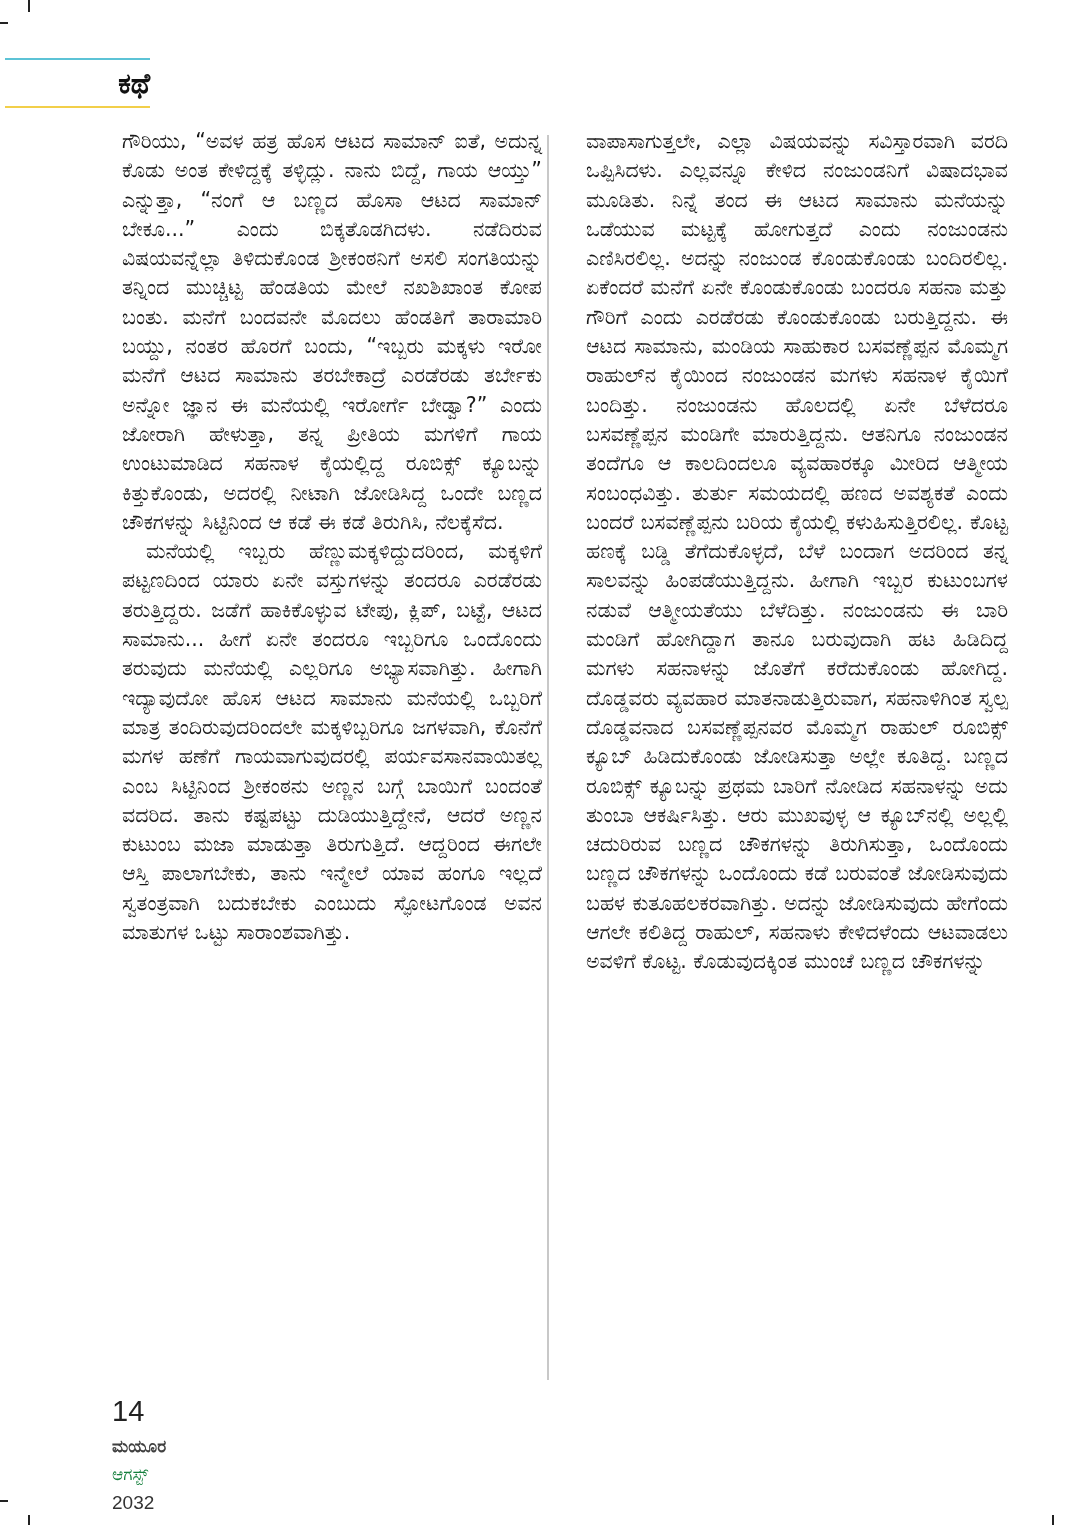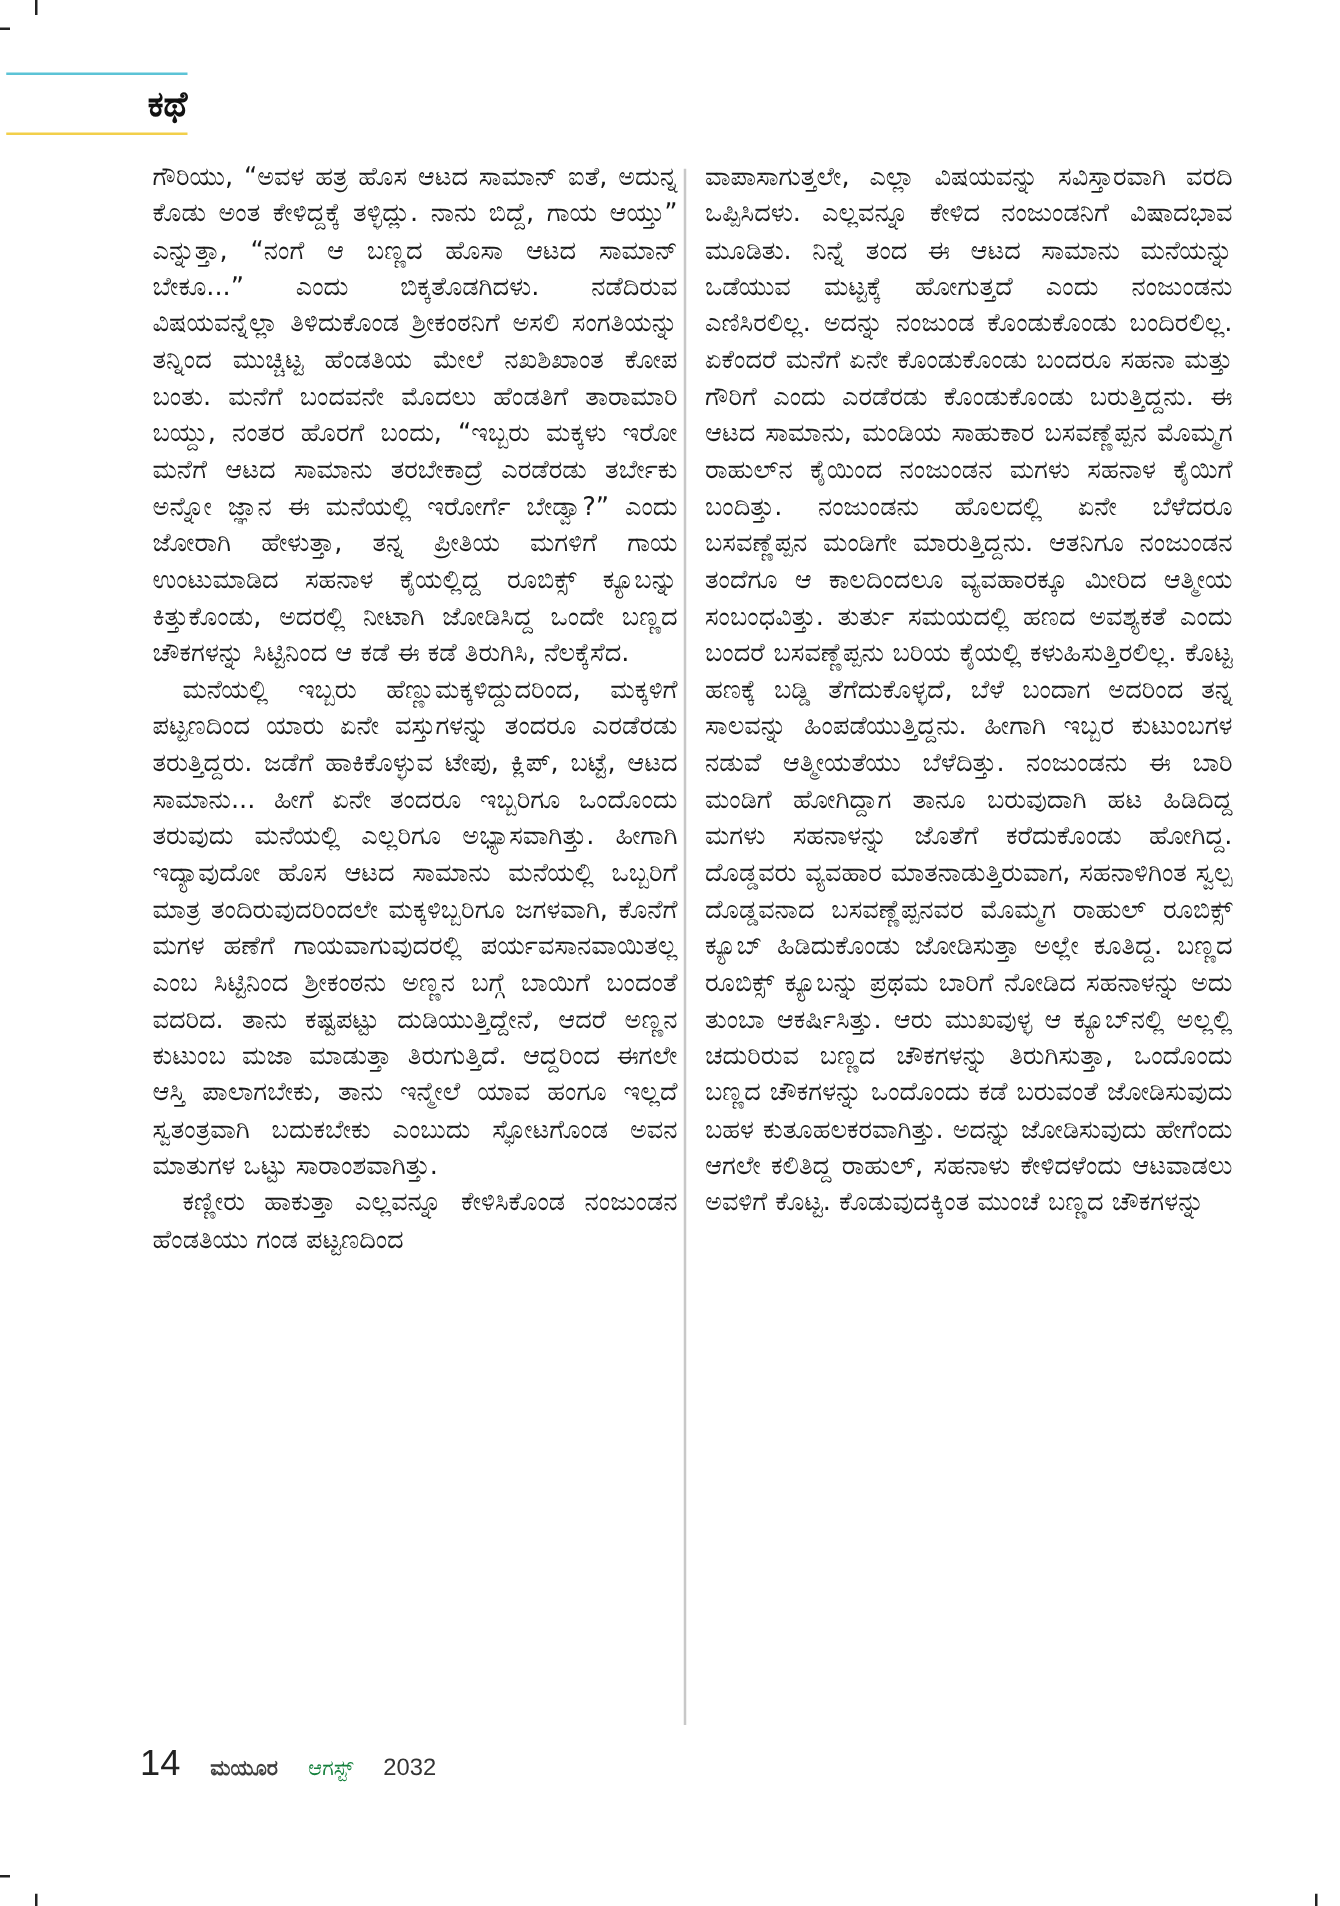--- a/index.html
+++ b/index.html
@@ -20,28 +20,28 @@
     .section-header .line-bottom { position: absolute; left: 0; top: 48px; width: 145px; height: 2px; background: #f2cf4a; }
     .section-header .title {
       position: absolute; right: 0; top: 10px; font-size: 28px; font-weight: bold; line-height: 32px; color: #111;
     }
 
     .column {
       position: absolute; top: 127px; font-size: 20.5px; line-height: 29.3px;
       text-align: justify; text-align-last: left;
     }
     .column.left { left: 122px; width: 420px; }
-    .column.right { left: 564px; width: 422px; }
+    .column.right { left: 586px; width: 422px; }
     .column p { margin: 0; }
     .column p.indent { text-indent: 24px; }
     .column p.cont { text-indent: 0; }
 
     .divider { position: absolute; left: 547px; top: 135px; width: 2px; height: 1245px; background: #c8c8c8; }
 
-    .footer { position: absolute; left: 112px; top: 1395px; display: flex; align-items: baseline; gap: 24px; }
+    .footer { position: absolute; left: 112px; top: 1395px; display: flex; align-items: baseline; gap: 8px; flex-direction: column; }
     .footer .page-num { font-family: "Liberation Sans", sans-serif; font-size: 29px; color: #222; }
     .footer .magazine { font-size: 17px; font-weight: bold; color: #404040; }
     .footer .month { font-size: 17px; color: #15803d; }
     .footer .year { font-family: "Liberation Sans", sans-serif; font-size: 19px; color: #333; }
   </style>
 </head>
 <body>
 
 <div class="crop tl-v"></div>
 <div class="crop tl-h"></div>
@@ -51,21 +51,20 @@
 
 <div class="section-header">
   <div class="line-top"></div>
   <div class="title">ಕಥೆ</div>
   <div class="line-bottom"></div>
 </div>
 
 <div class="column left">
   <p class="cont">ಗೌರಿಯು, “ಅವಳ ಹತ್ರ ಹೊಸ ಆಟದ ಸಾಮಾನ್ ಐತೆ, ಅದುನ್ನ ಕೊಡು ಅಂತ ಕೇಳಿದ್ದಕ್ಕೆ ತಳ್ಳಿದ್ಲು. ನಾನು ಬಿದ್ದೆ, ಗಾಯ ಆಯ್ತು” ಎನ್ನುತ್ತಾ, “ನಂಗೆ ಆ ಬಣ್ಣದ ಹೊಸಾ ಆಟದ ಸಾಮಾನ್ ಬೇಕೂ...” ಎಂದು ಬಿಕ್ಕತೊಡಗಿದಳು. ನಡೆದಿರುವ ವಿಷಯವನ್ನೆಲ್ಲಾ ತಿಳಿದುಕೊಂಡ ಶ್ರೀಕಂಠನಿಗೆ ಅಸಲಿ ಸಂಗತಿಯನ್ನು ತನ್ನಿಂದ ಮುಚ್ಚಿಟ್ಟ ಹೆಂಡತಿಯ ಮೇಲೆ ನಖಶಿಖಾಂತ ಕೋಪ ಬಂತು. ಮನೆಗೆ ಬಂದವನೇ ಮೊದಲು ಹೆಂಡತಿಗೆ ತಾರಾಮಾರಿ ಬಯ್ದು, ನಂತರ ಹೊರಗೆ ಬಂದು, “ಇಬ್ಬರು ಮಕ್ಕಳು ಇರೋ ಮನೆಗೆ ಆಟದ ಸಾಮಾನು ತರಬೇಕಾದ್ರೆ ಎರಡೆರಡು ತರ್ಬೇಕು ಅನ್ನೋ ಜ್ಞಾನ ಈ ಮನೆಯಲ್ಲಿ ಇರೋರ್ಗೆ ಬೇಡ್ವಾ?” ಎಂದು ಜೋರಾಗಿ ಹೇಳುತ್ತಾ, ತನ್ನ ಪ್ರೀತಿಯ ಮಗಳಿಗೆ ಗಾಯ ಉಂಟುಮಾಡಿದ ಸಹನಾಳ ಕೈಯಲ್ಲಿದ್ದ ರೂಬಿಕ್ಸ್ ಕ್ಯೂಬನ್ನು ಕಿತ್ತುಕೊಂಡು, ಅದರಲ್ಲಿ ನೀಟಾಗಿ ಜೋಡಿಸಿದ್ದ ಒಂದೇ ಬಣ್ಣದ ಚೌಕಗಳನ್ನು ಸಿಟ್ಟಿನಿಂದ ಆ ಕಡೆ ಈ ಕಡೆ ತಿರುಗಿಸಿ, ನೆಲಕ್ಕೆಸೆದ.</p>
   <p class="indent">ಮನೆಯಲ್ಲಿ ಇಬ್ಬರು ಹೆಣ್ಣುಮಕ್ಕಳಿದ್ದುದರಿಂದ, ಮಕ್ಕಳಿಗೆ ಪಟ್ಟಣದಿಂದ ಯಾರು ಏನೇ ವಸ್ತುಗಳನ್ನು ತಂದರೂ ಎರಡೆರಡು ತರುತ್ತಿದ್ದರು. ಜಡೆಗೆ ಹಾಕಿಕೊಳ್ಳುವ ಟೇಪು, ಕ್ಲಿಪ್, ಬಟ್ಟೆ, ಆಟದ ಸಾಮಾನು... ಹೀಗೆ ಏನೇ ತಂದರೂ ಇಬ್ಬರಿಗೂ ಒಂದೊಂದು ತರುವುದು ಮನೆಯಲ್ಲಿ ಎಲ್ಲರಿಗೂ ಅಭ್ಯಾಸವಾಗಿತ್ತು. ಹೀಗಾಗಿ ಇದ್ಯಾವುದೋ ಹೊಸ ಆಟದ ಸಾಮಾನು ಮನೆಯಲ್ಲಿ ಒಬ್ಬರಿಗೆ ಮಾತ್ರ ತಂದಿರುವುದರಿಂದಲೇ ಮಕ್ಕಳಿಬ್ಬರಿಗೂ ಜಗಳವಾಗಿ, ಕೊನೆಗೆ ಮಗಳ ಹಣೆಗೆ ಗಾಯವಾಗುವುದರಲ್ಲಿ ಪರ್ಯವಸಾನವಾಯಿತಲ್ಲ ಎಂಬ ಸಿಟ್ಟಿನಿಂದ ಶ್ರೀಕಂಠನು ಅಣ್ಣನ ಬಗ್ಗೆ ಬಾಯಿಗೆ ಬಂದಂತೆ ವದರಿದ. ತಾನು ಕಷ್ಟಪಟ್ಟು ದುಡಿಯುತ್ತಿದ್ದೇನೆ, ಆದರೆ ಅಣ್ಣನ ಕುಟುಂಬ ಮಜಾ ಮಾಡುತ್ತಾ ತಿರುಗುತ್ತಿದೆ. ಆದ್ದರಿಂದ ಈಗಲೇ ಆಸ್ತಿ ಪಾಲಾಗಬೇಕು, ತಾನು ಇನ್ಮೇಲೆ ಯಾವ ಹಂಗೂ ಇಲ್ಲದೆ ಸ್ವತಂತ್ರವಾಗಿ ಬದುಕಬೇಕು ಎಂಬುದು ಸ್ಫೋಟಗೊಂಡ ಅವನ ಮಾತುಗಳ ಒಟ್ಟು ಸಾರಾಂಶವಾಗಿತ್ತು.</p>
-  <p class="indent">ಕಣ್ಣೀರು ಹಾಕುತ್ತಾ ಎಲ್ಲವನ್ನೂ ಕೇಳಿಸಿಕೊಂಡ ನಂಜುಂಡನ ಹೆಂಡತಿಯು ಗಂಡ ಪಟ್ಟಣದಿಂದ</p>
 </div>
 
 <div class="divider"></div>
 
 <div class="column right">
   <p class="cont">ವಾಪಾಸಾಗುತ್ತಲೇ, ಎಲ್ಲಾ ವಿಷಯವನ್ನು ಸವಿಸ್ತಾರವಾಗಿ ವರದಿ ಒಪ್ಪಿಸಿದಳು. ಎಲ್ಲವನ್ನೂ ಕೇಳಿದ ನಂಜುಂಡನಿಗೆ ವಿಷಾದಭಾವ ಮೂಡಿತು. ನಿನ್ನೆ ತಂದ ಈ ಆಟದ ಸಾಮಾನು ಮನೆಯನ್ನು ಒಡೆಯುವ ಮಟ್ಟಕ್ಕೆ ಹೋಗುತ್ತದೆ ಎಂದು ನಂಜುಂಡನು ಎಣಿಸಿರಲಿಲ್ಲ. ಅದನ್ನು ನಂಜುಂಡ ಕೊಂಡುಕೊಂಡು ಬಂದಿರಲಿಲ್ಲ. ಏಕೆಂದರೆ ಮನೆಗೆ ಏನೇ ಕೊಂಡುಕೊಂಡು ಬಂದರೂ ಸಹನಾ ಮತ್ತು ಗೌರಿಗೆ ಎಂದು ಎರಡೆರಡು ಕೊಂಡುಕೊಂಡು ಬರುತ್ತಿದ್ದನು. ಈ ಆಟದ ಸಾಮಾನು, ಮಂಡಿಯ ಸಾಹುಕಾರ ಬಸವಣ್ಣೆಪ್ಪನ ಮೊಮ್ಮಗ ರಾಹುಲ್‌ನ ಕೈಯಿಂದ ನಂಜುಂಡನ ಮಗಳು ಸಹನಾಳ ಕೈಯಿಗೆ ಬಂದಿತ್ತು. ನಂಜುಂಡನು ಹೊಲದಲ್ಲಿ ಏನೇ ಬೆಳೆದರೂ ಬಸವಣ್ಣೆಪ್ಪನ ಮಂಡಿಗೇ ಮಾರುತ್ತಿದ್ದನು. ಆತನಿಗೂ ನಂಜುಂಡನ ತಂದೆಗೂ ಆ ಕಾಲದಿಂದಲೂ ವ್ಯವಹಾರಕ್ಕೂ ಮೀರಿದ ಆತ್ಮೀಯ ಸಂಬಂಧವಿತ್ತು. ತುರ್ತು ಸಮಯದಲ್ಲಿ ಹಣದ ಅವಶ್ಯಕತೆ ಎಂದು ಬಂದರೆ ಬಸವಣ್ಣೆಪ್ಪನು ಬರಿಯ ಕೈಯಲ್ಲಿ ಕಳುಹಿಸುತ್ತಿರಲಿಲ್ಲ. ಕೊಟ್ಟ ಹಣಕ್ಕೆ ಬಡ್ಡಿ ತೆಗೆದುಕೊಳ್ಳದೆ, ಬೆಳೆ ಬಂದಾಗ ಅದರಿಂದ ತನ್ನ ಸಾಲವನ್ನು ಹಿಂಪಡೆಯುತ್ತಿದ್ದನು. ಹೀಗಾಗಿ ಇಬ್ಬರ ಕುಟುಂಬಗಳ ನಡುವೆ ಆತ್ಮೀಯತೆಯು ಬೆಳೆದಿತ್ತು. ನಂಜುಂಡನು ಈ ಬಾರಿ ಮಂಡಿಗೆ ಹೋಗಿದ್ದಾಗ ತಾನೂ ಬರುವುದಾಗಿ ಹಟ ಹಿಡಿದಿದ್ದ ಮಗಳು ಸಹನಾಳನ್ನು ಜೊತೆಗೆ ಕರೆದುಕೊಂಡು ಹೋಗಿದ್ದ. ದೊಡ್ಡವರು ವ್ಯವಹಾರ ಮಾತನಾಡುತ್ತಿರುವಾಗ, ಸಹನಾಳಿಗಿಂತ ಸ್ವಲ್ಪ ದೊಡ್ಡವನಾದ ಬಸವಣ್ಣೆಪ್ಪನವರ ಮೊಮ್ಮಗ ರಾಹುಲ್ ರೂಬಿಕ್ಸ್ ಕ್ಯೂಬ್ ಹಿಡಿದುಕೊಂಡು ಜೋಡಿಸುತ್ತಾ ಅಲ್ಲೇ ಕೂತಿದ್ದ. ಬಣ್ಣದ ರೂಬಿಕ್ಸ್ ಕ್ಯೂಬನ್ನು ಪ್ರಥಮ ಬಾರಿಗೆ ನೋಡಿದ ಸಹನಾಳನ್ನು ಅದು ತುಂಬಾ ಆಕರ್ಷಿಸಿತ್ತು. ಆರು ಮುಖವುಳ್ಳ ಆ ಕ್ಯೂಬ್‌ನಲ್ಲಿ ಅಲ್ಲಲ್ಲಿ ಚದುರಿರುವ ಬಣ್ಣದ ಚೌಕಗಳನ್ನು ತಿರುಗಿಸುತ್ತಾ, ಒಂದೊಂದು ಬಣ್ಣದ ಚೌಕಗಳನ್ನು ಒಂದೊಂದು ಕಡೆ ಬರುವಂತೆ ಜೋಡಿಸುವುದು ಬಹಳ ಕುತೂಹಲಕರವಾಗಿತ್ತು. ಅದನ್ನು ಜೋಡಿಸುವುದು ಹೇಗೆಂದು ಆಗಲೇ ಕಲಿತಿದ್ದ ರಾಹುಲ್, ಸಹನಾಳು ಕೇಳಿದಳೆಂದು ಆಟವಾಡಲು ಅವಳಿಗೆ ಕೊಟ್ಟ. ಕೊಡುವುದಕ್ಕಿಂತ ಮುಂಚೆ ಬಣ್ಣದ ಚೌಕಗಳನ್ನು</p>
 </div>
 
 <div class="footer">
   <span class="page-num">14</span>

